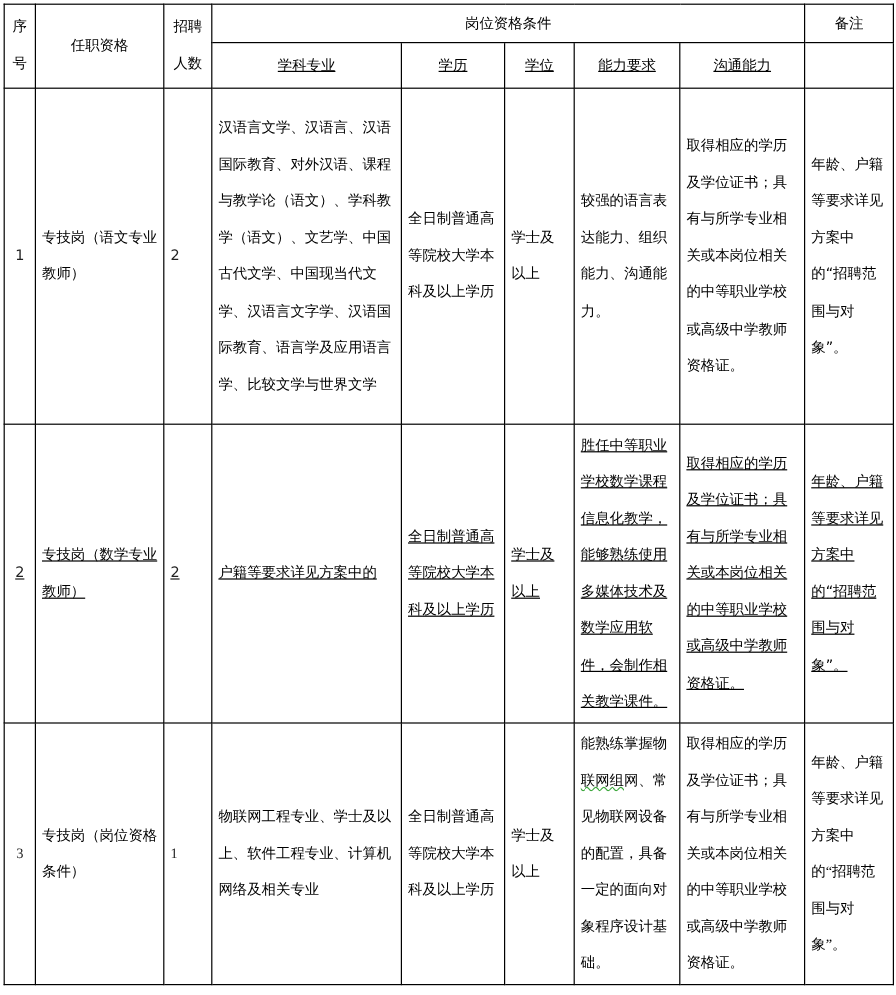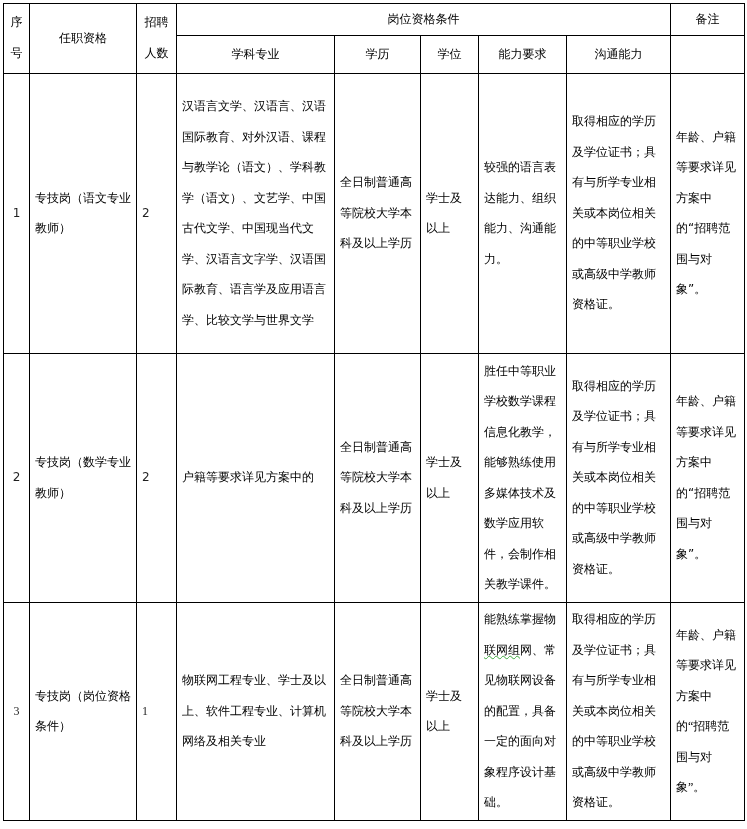--- a/index.html
+++ b/index.html
@@ -12,23 +12,23 @@
   }
   table.recruit td, table.recruit th {
     border: 1.5px solid #000; font-weight: normal;
     font-size: 12px; line-height: 30.5px; padding: 0 5px;
     vertical-align: middle; overflow: hidden;
   }
   .c { text-align: center; }
   .l { text-align: left; }
   .num { font-size: 11px; color: #1f1f1f; }
   .hdr1 th { height: 30px; line-height: 30px; }
-  .hdr2 th { height: 37px; line-height: 30px; }
+  .hdr2 th { height: 37px; line-height: 30px; text-decoration: underline; }
   .row1 td { height: 279px; }
-  .row2 td { height: 248px; }
+  .row2 td { height: 248px; text-decoration: underline; }
   .row3 td { height: 217px; font-family: Liberation Serif, serif; }
   .hdr-stack { line-height: 31px; }
   .wavy { text-decoration: underline wavy #3fa83f; text-decoration-thickness: 1px; }
 </style>
 </head>
 <body>
 
 <table class="recruit">
   <colgroup>
     <col style="width:26px">

